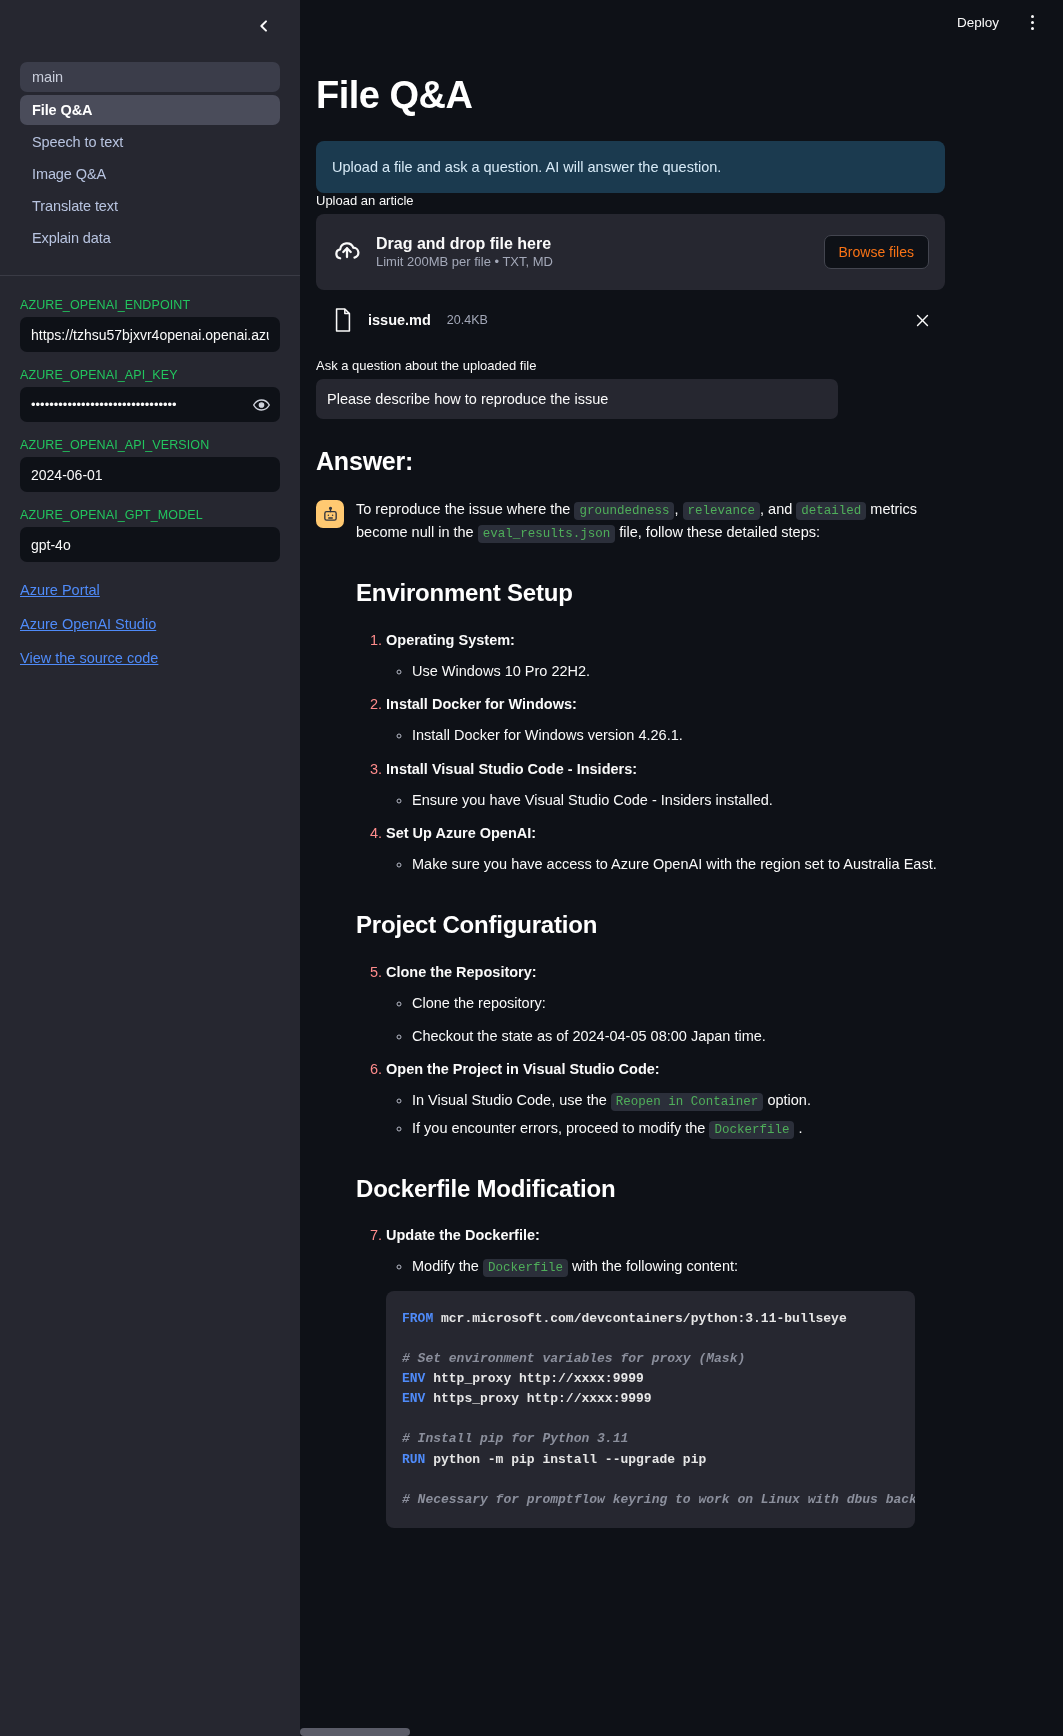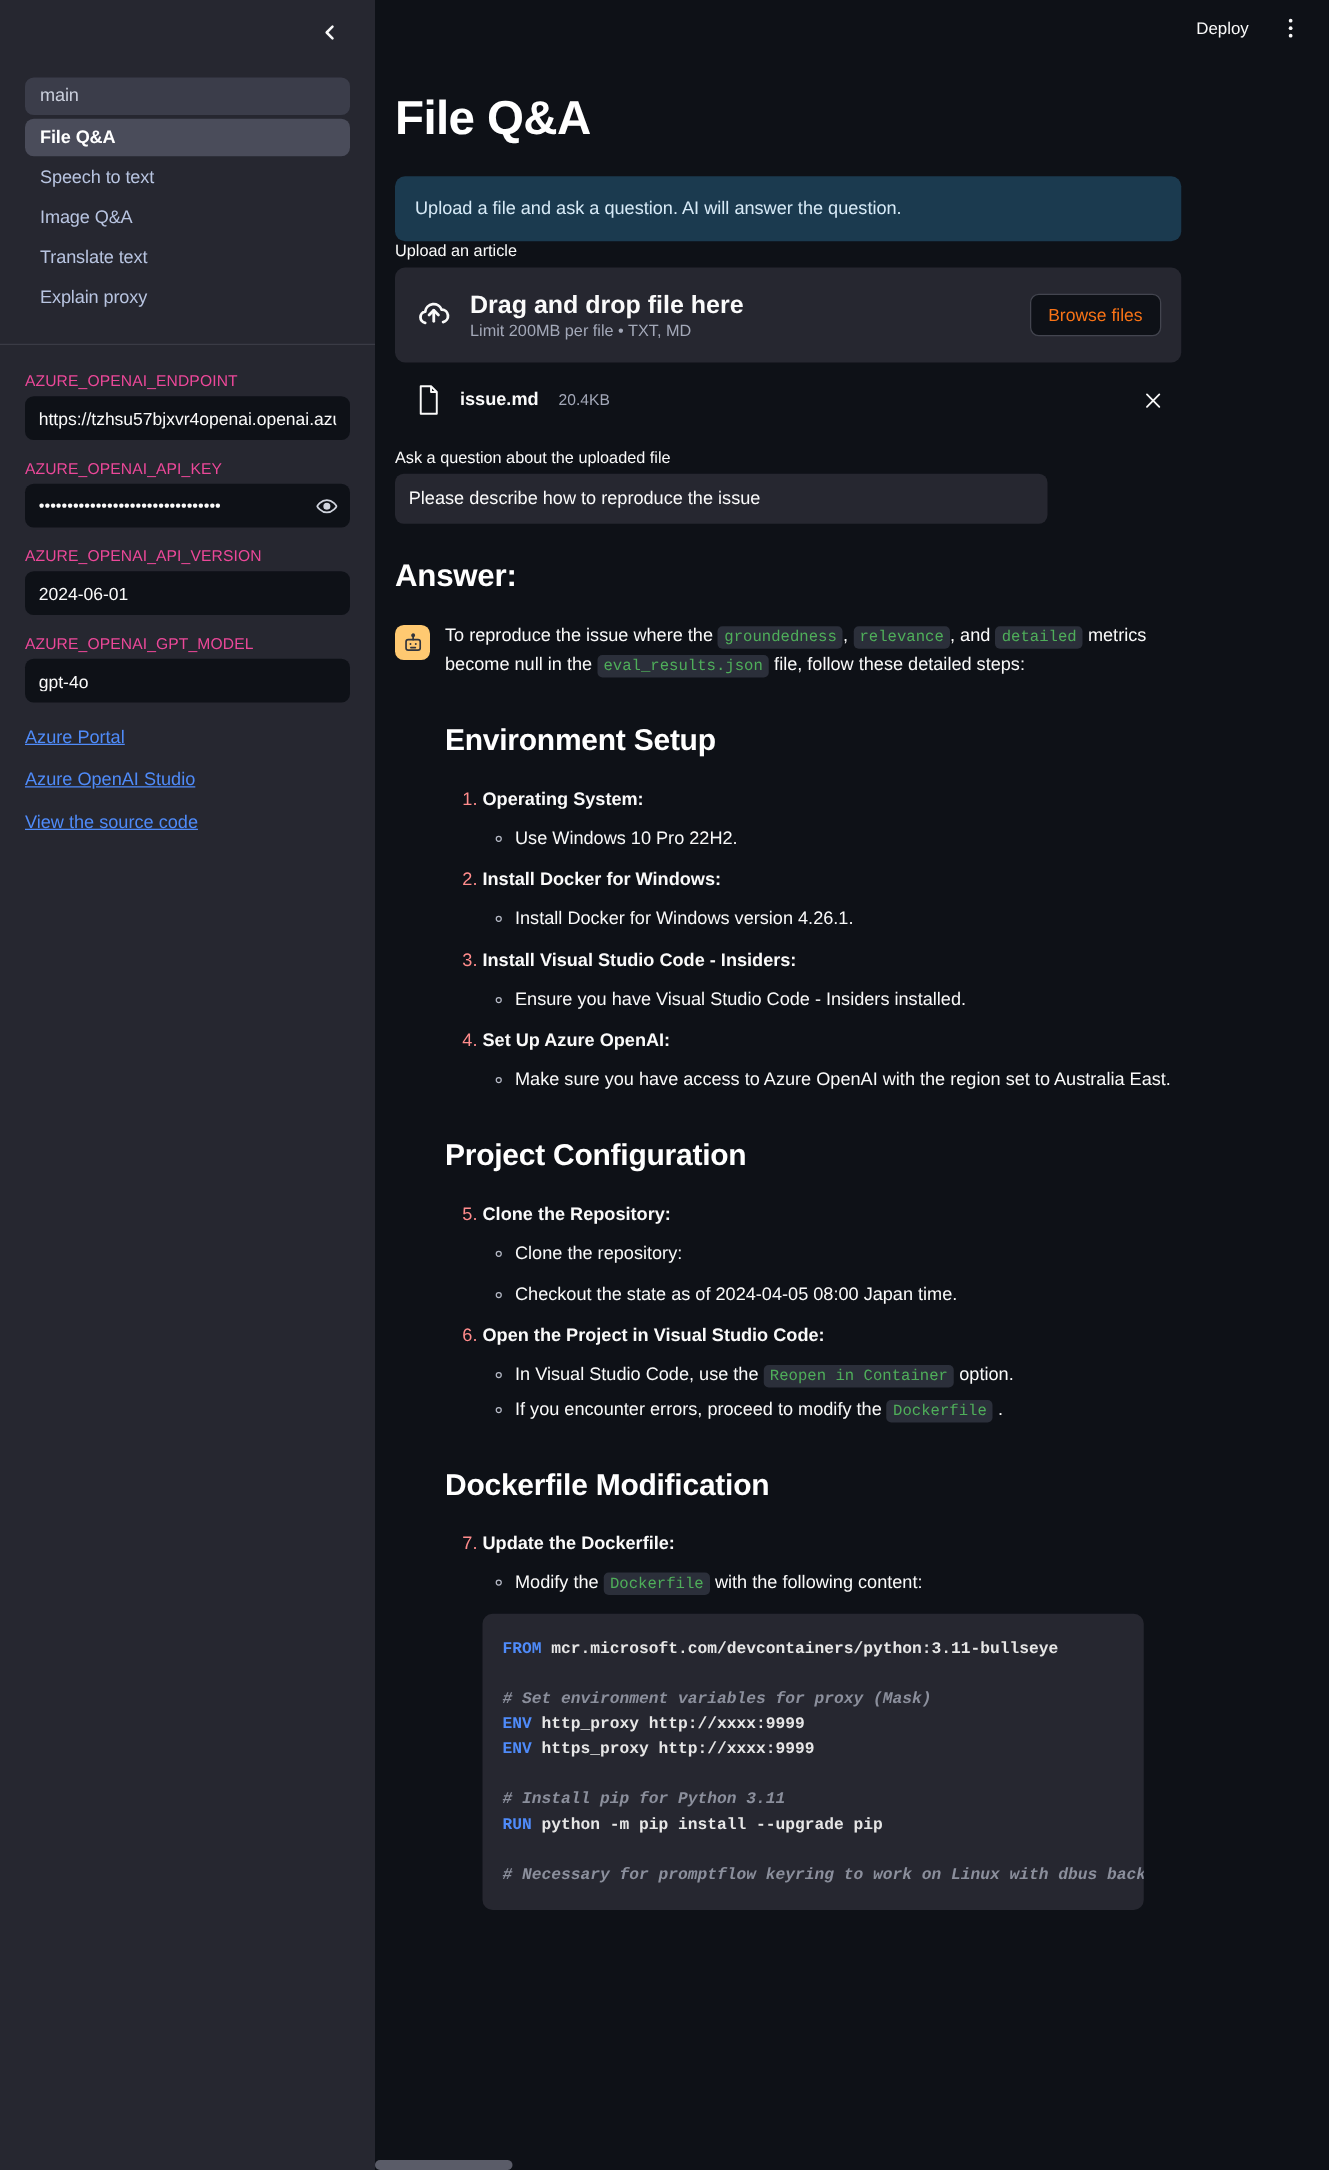--- a/index.html
+++ b/index.html
@@ -44,21 +44,21 @@
 
   .sidebar-divider {
     margin: 22px 0 0 0;
     height: 1px; background: #3a3b45;
     width: 100%;
   }
 
   .form { padding: 22px 20px 0 20px; }
   .field-label {
     font-size: 12.5px;
-    color: #ec4899;
+    color: #22c55e;
     margin-bottom: 5px;
     letter-spacing: 0.1px;
   }
   .field-input {
     width: 260px; height: 35px;
     background: #0e1117;
     border: none; border-radius: 7px;
     color: #fafafa;
     font-size: 14px;
     font-family: "Liberation Sans", sans-serif;
@@ -124,21 +124,21 @@
   .dropzone {
     width: 629px; height: 76px;
     background: #262730;
     border-radius: 8px;
     display: flex; align-items: center;
     padding: 0 16px 0 16px;
     margin-bottom: 8px;
   }
   .dz-icon { width: 44px; color: #fafafa; display: flex; align-items: center; }
   .dz-text { flex: 1; }
-  .dz-title { font-size: 20px; color: #fafafa; font-weight: bold; margin-bottom: 1px; }
+  .dz-title { font-size: 16px; color: #fafafa; font-weight: bold; margin-bottom: 1px; }
   .dz-sub { font-size: 13px; color: #a3a8b8; }
   .browse-btn {
     background: #0e1117;
     border: 1px solid #43454f;
     color: #f97316;
     font-size: 14px;
     border-radius: 7px;
     padding: 8px 14px;
     cursor: pointer;
     font-family: "Liberation Sans", sans-serif;
@@ -247,21 +247,21 @@
       <div class="nav-item">
         <span>Speech to text</span>
       </div>
       <div class="nav-item">
         <span>Image Q&amp;A</span>
       </div>
       <div class="nav-item">
         <span>Translate text</span>
       </div>
       <div class="nav-item">
-        <span>Explain proxy</span>
+        <span>Explain data</span>
       </div>
     </div>
 
     <div class="sidebar-divider"></div>
 
     <div class="form">
       <div class="field-label">AZURE_OPENAI_ENDPOINT</div>
       <div class="field-input">
         <span class="txt">https://tzhsu57bjxvr4openai.openai.azur</span>
       </div>

